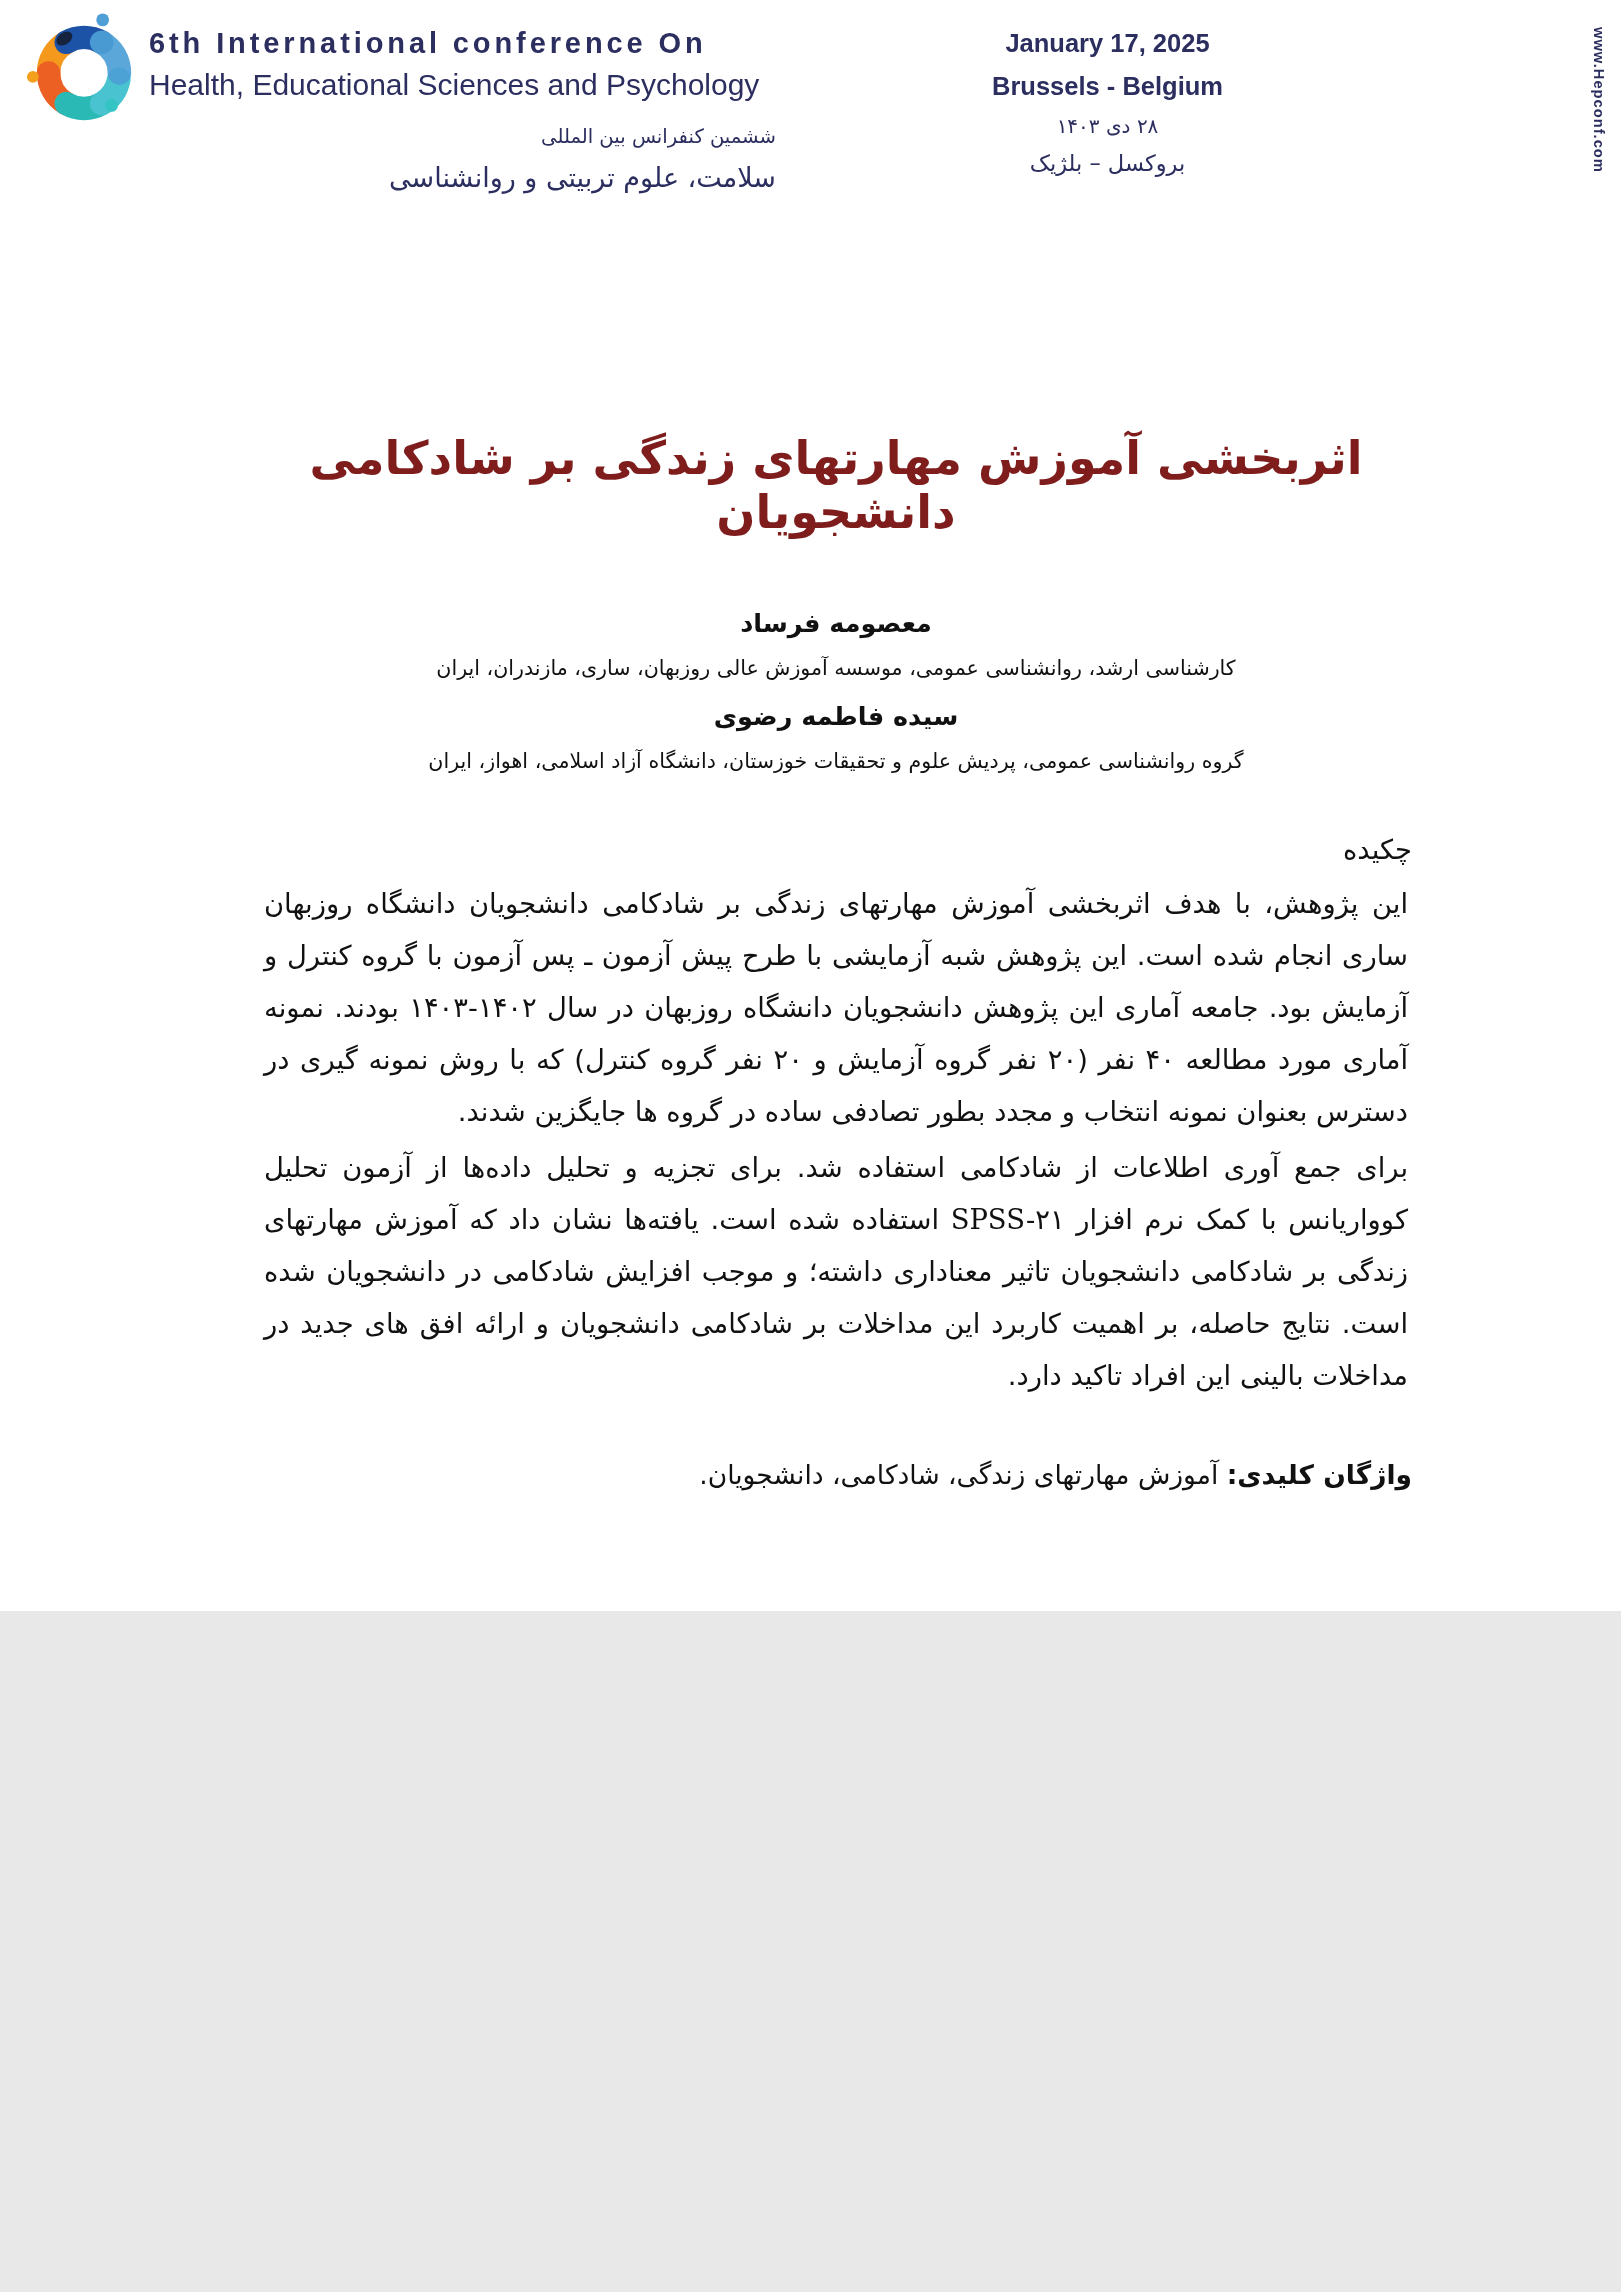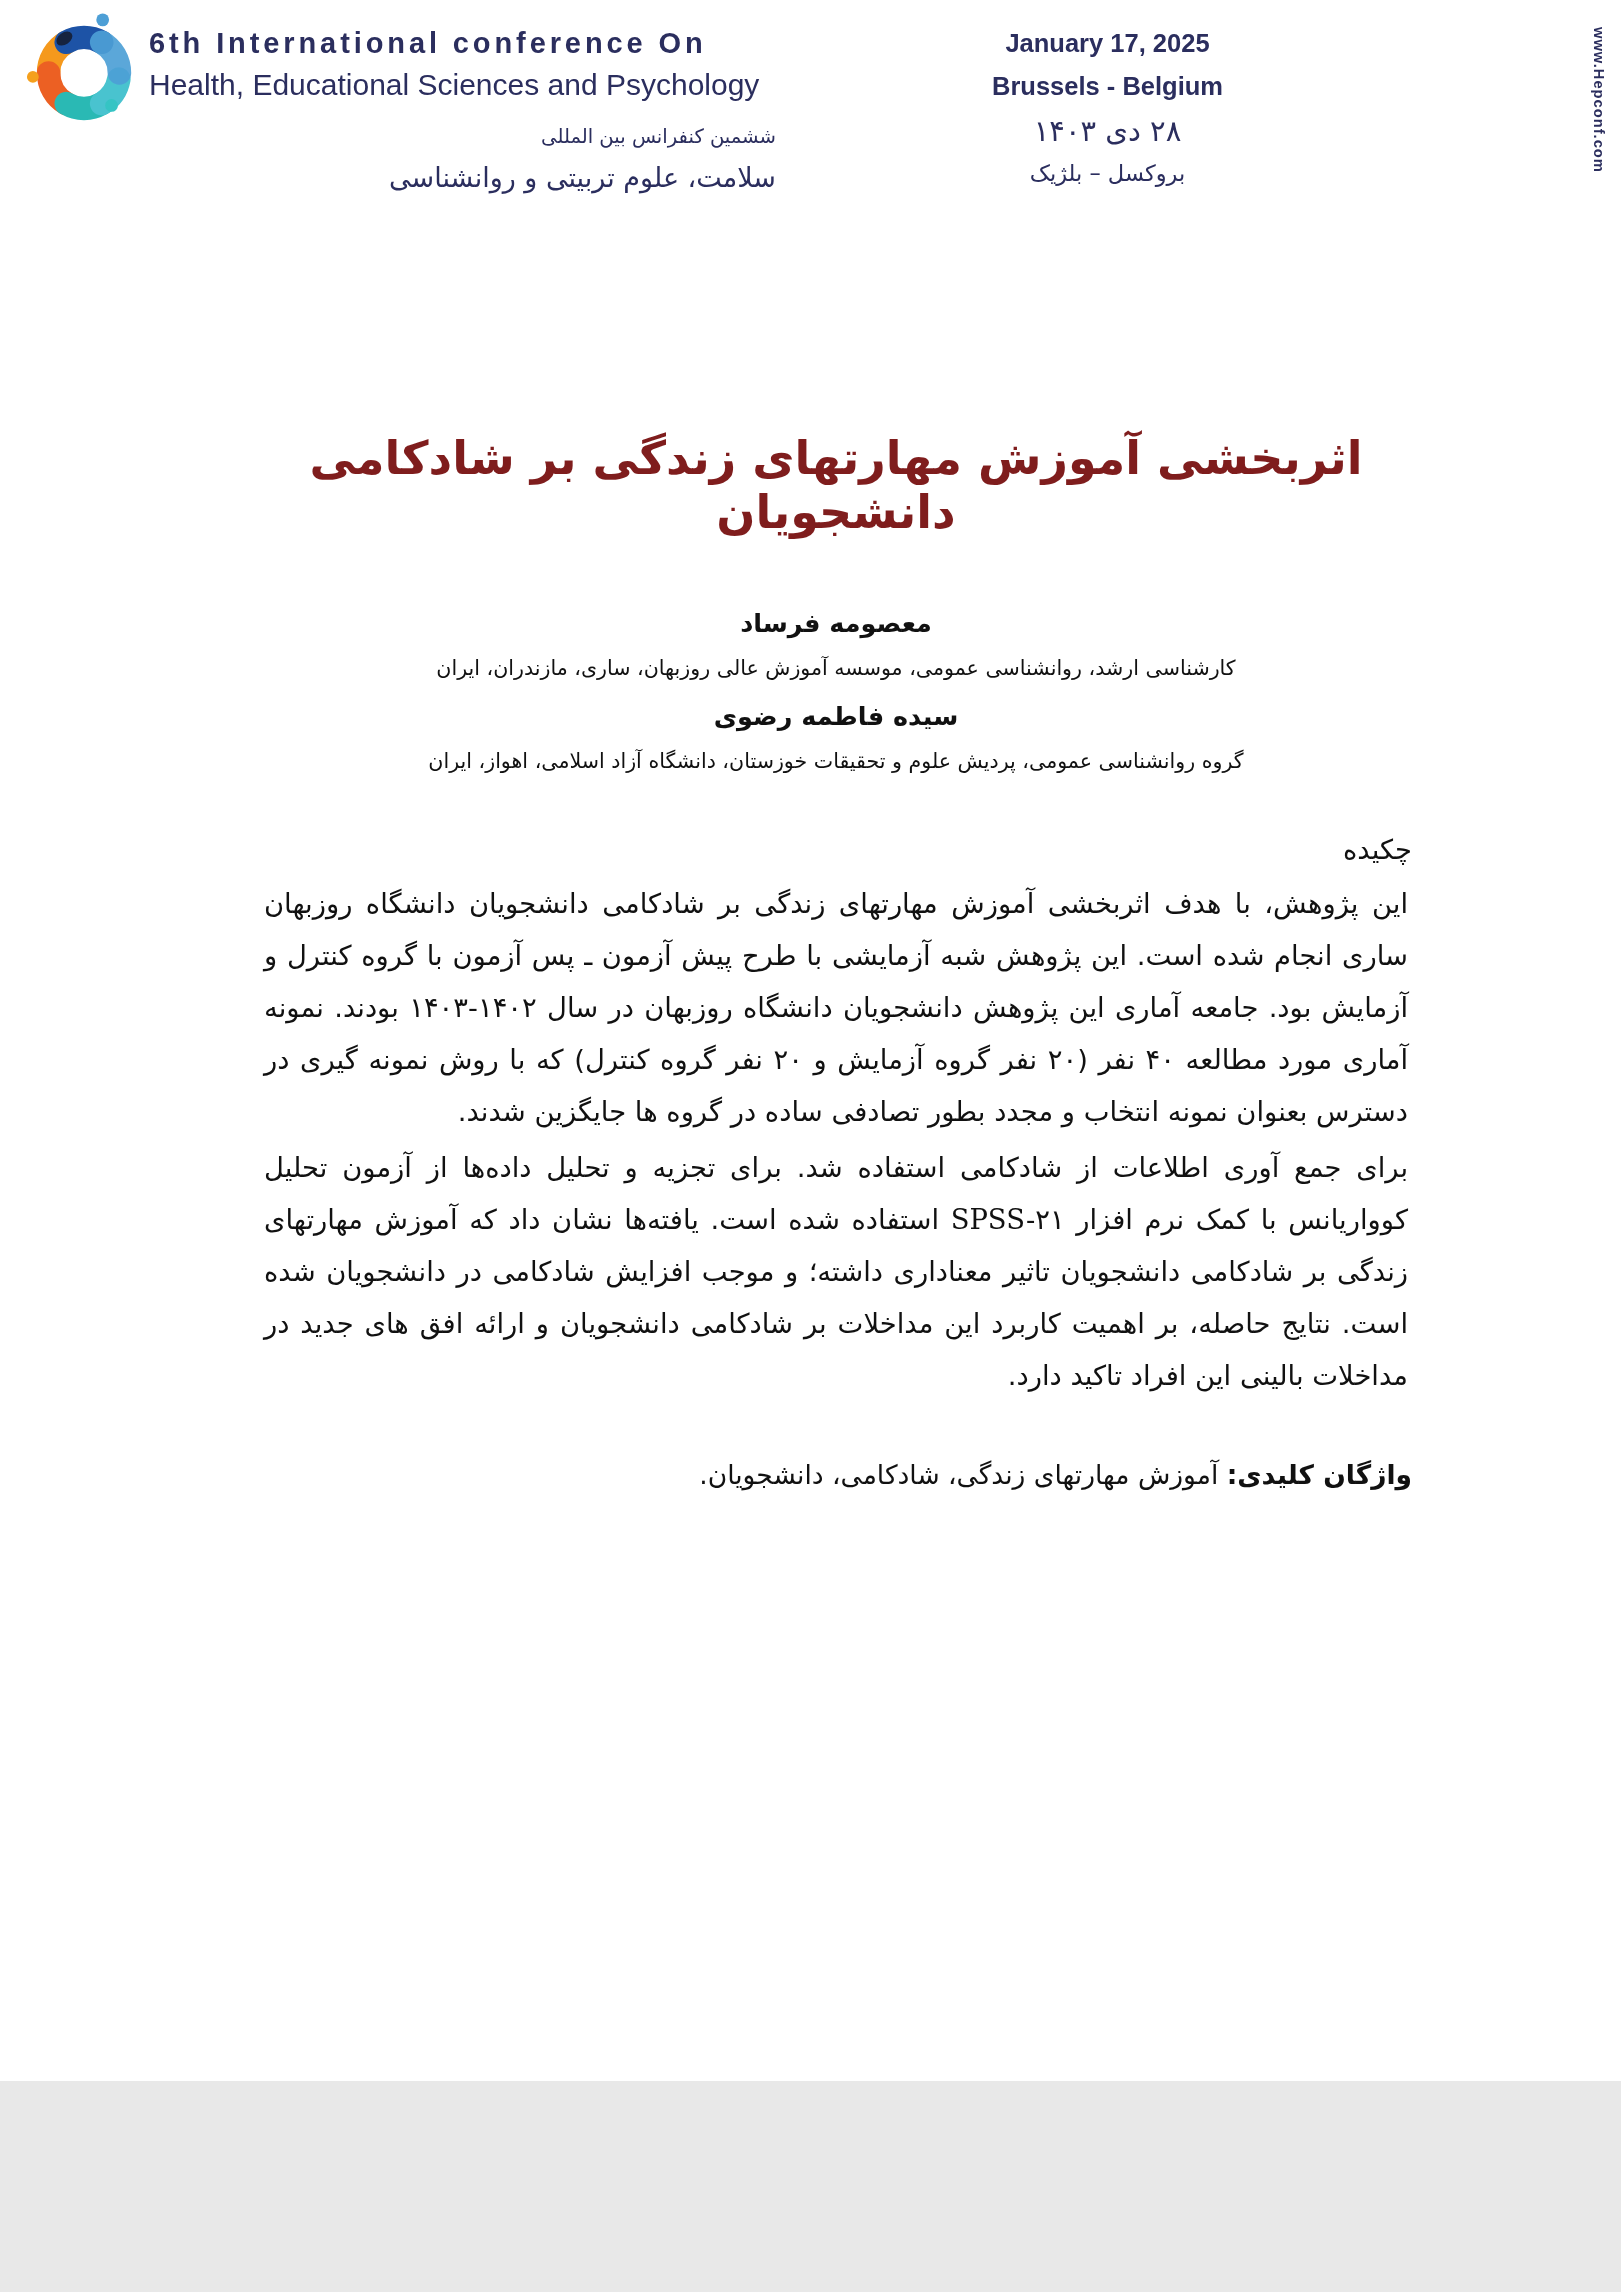--- a/index.html
+++ b/index.html
@@ -1,36 +1,36 @@
 <!DOCTYPE html>
 <html lang="fa"><head>
 <meta charset="utf-8">
 <style>
   html,body{margin:0;padding:0;background:#e8e8e8;}
   .page{
     position:relative;
-    width:1621px;height:2081px;
+    width:1621px;height:1611px;
     margin:0 auto;
     background:#ffffff;
     overflow:hidden;
     font-family:"DejaVu Sans",sans-serif;
     color:#111;
   }
   
   .logo{position:absolute;left:24.5px;top:9.8px;width:118px;height:122px;}
   .en-block{position:absolute;left:149px;top:27.4px;color:#2b2e5e;}
   .en-line1{font-family:"Liberation Sans",sans-serif;font-weight:bold;font-size:29px;letter-spacing:3.9px;white-space:nowrap;}
   .en-line2{font-family:"Liberation Sans",sans-serif;font-weight:normal;font-size:30px;margin-top:7.8px;white-space:nowrap;}
   .fa-block{position:absolute;right:845px;top:125px;color:#2b2e5e;direction:rtl;text-align:right;}
   .fa-line1{font-size:19.6px;white-space:nowrap;}
   .fa-line2{font-size:27px;font-weight:500;margin-top:13.7px;white-space:nowrap;}
   .date-block{position:absolute;left:980px;top:29px;width:255px;text-align:center;color:#2b2e5e;}
   .date-en{font-family:"Liberation Sans",sans-serif;font-weight:bold;font-size:25.5px;margin-bottom:13.7px;white-space:nowrap;}
   .loc-en{font-family:"Liberation Sans",sans-serif;font-weight:bold;font-size:25.5px;margin-bottom:13.7px;white-space:nowrap;}
-  .date-fa{font-size:29px;margin-bottom:11.8px;direction:rtl;white-space:nowrap;}
+  .date-fa{font-size:20px;margin-bottom:11.8px;direction:rtl;white-space:nowrap;}
   .loc-fa{font-size:22.5px;direction:rtl;white-space:nowrap;}
   .site-vertical{
     position:absolute;right:13.7px;top:27.4px;
     writing-mode:vertical-rl;
     font-family:"Liberation Sans",sans-serif;
     font-weight:bold;font-size:14.7px;color:#2b2e5e;
     letter-spacing:1px;white-space:nowrap;
   }
   
   .content{position:absolute;left:260px;top:431px;width:1152px;direction:rtl;}

